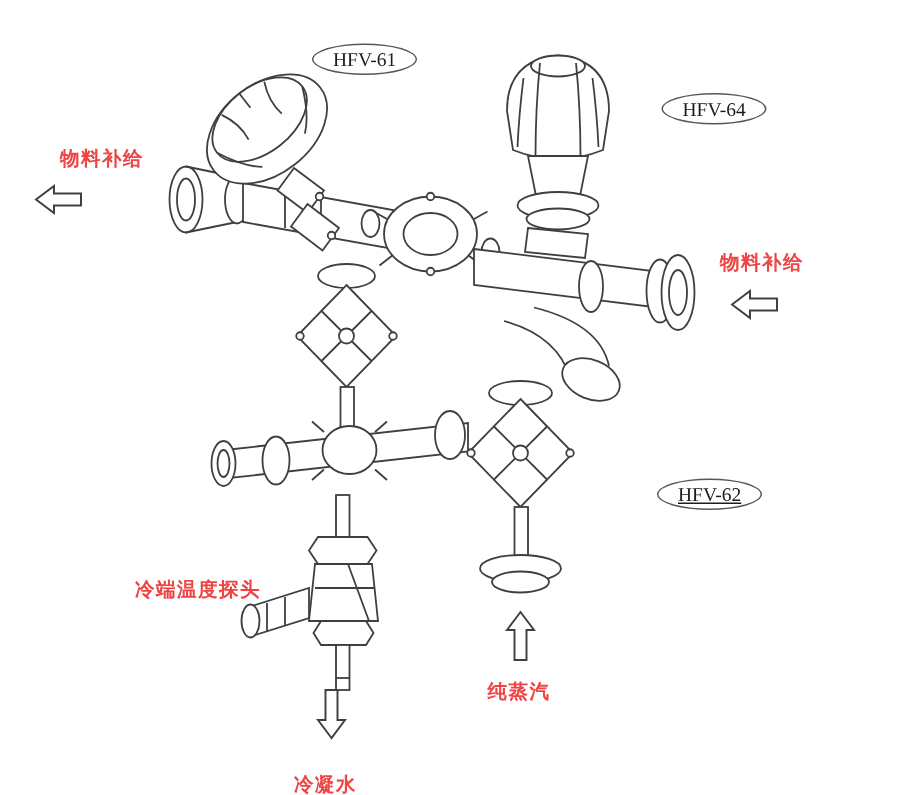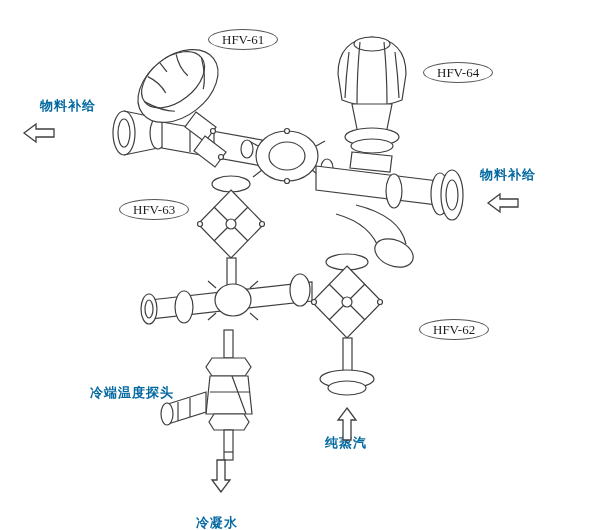--- a/index.html
+++ b/index.html
@@ -18,21 +18,21 @@
     position:absolute;
     border:1.3px solid #565656;
     border-radius:50%;
     padding:3px 13px;
     font-family:"Liberation Serif",serif;
     font-size:13px;color:#1c1c1c;background:#ffffff;
     white-space:nowrap;line-height:1;
   }
   .cjk{
     position:absolute;
-    font-size:13px;font-weight:700;color:#0369a1;
+    font-size:13px;font-weight:700;color:#ef4444;
     letter-spacing:1px;white-space:nowrap;line-height:1;
   }
   .arrow{position:absolute;}
 </style>
 </head>
 <body>
 
 <div class="stage">
 
   <svg class="drawing" width="600" height="530" viewBox="0 0 600 530">
@@ -138,33 +138,32 @@
         <path d="M214,414 L244,414 L249,422 L244,430 L214,430 L209,422 Z"></path>
         <rect x="224" y="430" width="9" height="30"></rect>
         <path class="ln" d="M224,452 L233,452"></path>
       </g>
 
     </g>
   </svg>
 
   <span class="tag" style="left:208px;top:29px;">HFV-61</span>
 
-  <span class="tag" style="left:423px;top:62px;">HFV-64</span>
+  <span class="tag" style="left:441px;top:62px;">HFV-64</span>
 
-  <span class="tag" style="left:119px;top:199px;">HFV-63</span>
 
-  <span class="tag" style="left:419px;top:319px;">HFV-62</span>
+  <span class="tag" style="left:438px;top:319px;text-decoration:underline;">HFV-62</span>
 
   <span class="cjk" style="left:40px;top:99px;">物料补给</span>
 
   <span class="cjk" style="left:480px;top:168px;">物料补给</span>
 
   <span class="cjk" style="left:90px;top:386px;">冷端温度探头</span>
 
-  <span class="cjk" style="left:325px;top:436px;">纯蒸汽</span>
+  <span class="cjk" style="left:325px;top:454px;">纯蒸汽</span>
 
   <span class="cjk" style="left:196px;top:516px;">冷凝水</span>
 
   <svg class="arrow" style="left:22px;top:122px;" width="34" height="22" viewBox="0 0 34 22">
     <polygon points="2,11 14,2 14,7 32,7 32,15 14,15 14,20" fill="#ffffff" stroke="#3f3f3f" stroke-width="1.3"></polygon>
   </svg>
 
   <svg class="arrow" style="left:486px;top:192px;" width="34" height="22" viewBox="0 0 34 22">
     <polygon points="2,11 14,2 14,7 32,7 32,15 14,15 14,20" fill="#ffffff" stroke="#3f3f3f" stroke-width="1.3"></polygon>
   </svg>

